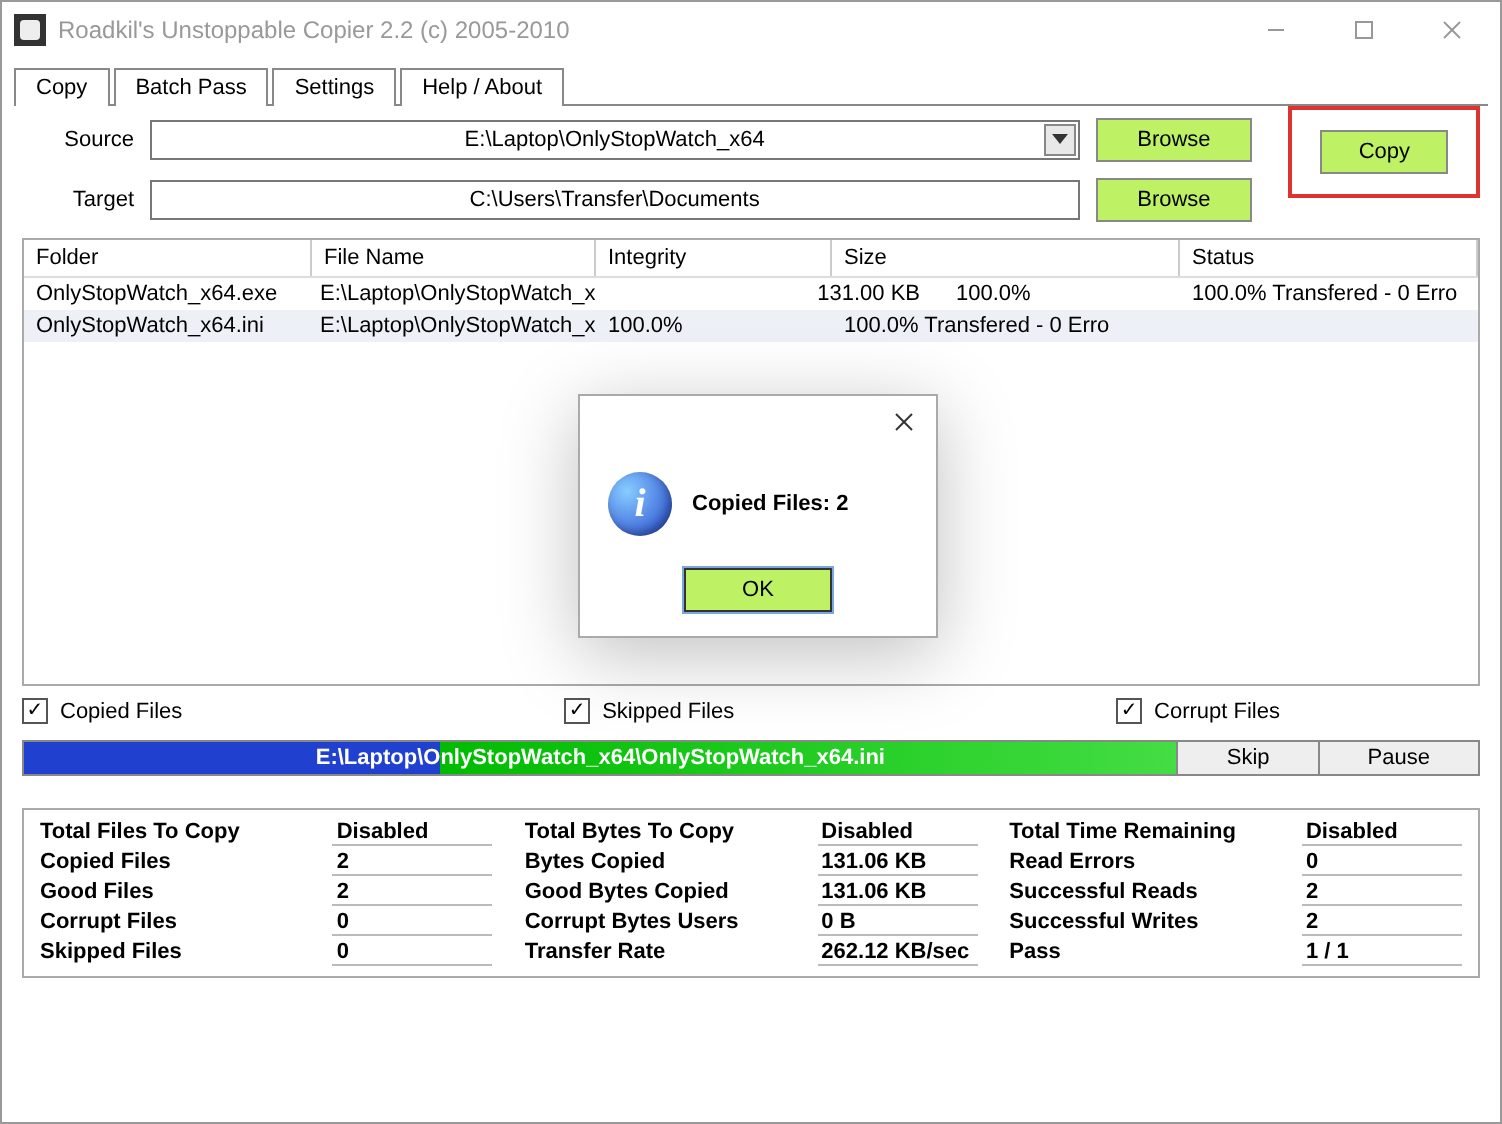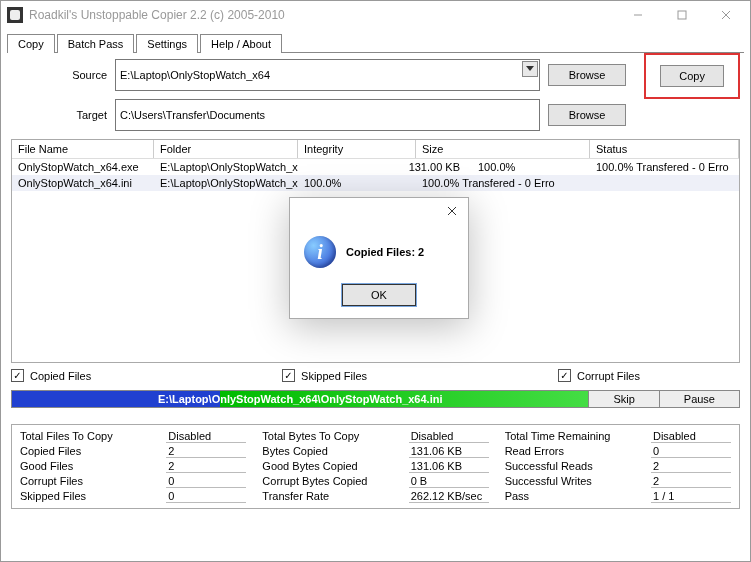--- a/index.html
+++ b/index.html
@@ -14,23 +14,23 @@
 .winbtn svg { width: 10px; height: 10px; }
 
 .tabs { display: flex; padding: 4px 6px 0 6px; }
 .tab { border: 1px solid #888; border-bottom: none; padding: 3px 10px; margin-right: 2px; background: #fff; position: relative; top: 1px; }
 .tab.active { background: #fff; z-index: 2; }
 .tab.active::after { content:""; position:absolute; left:0; right:0; bottom:-1px; height:1px; background:#fff; }
 .tabline { border-top: 1px solid #888; margin: 0 6px; }
 
 .rowform { display: flex; align-items: center; padding: 6px 10px 2px 10px; gap: 8px; }
 .rowform .lbl { width: 56px; text-align: right; }
-.input { flex: 1; border: 1px solid #777; height: 32px; padding: 2px 4px; background: #fff; display:flex; align-items:center; position:relative; }
+.input { flex: 1; border: 1px solid #777; height: 20px; padding: 2px 4px; background: #fff; display:flex; align-items:center; position:relative;justify-content:center; }
 .dropdown-btn { position:absolute; right:1px; top:1px; width:16px; height:16px; border:1px solid #888; background:#e8e8e8; display:flex; align-items:center; justify-content:center; }
-.btn { border: 1px solid #888; background: #e5e5e5; height: 22px; padding: 0 20px; display:flex; align-items:center; justify-content:center; }
+.btn { border: 1px solid #888; background: #bef264; height: 22px; padding: 0 20px; display:flex; align-items:center; justify-content:center; }
 .copy-wrap { border: 2px solid #d33; padding: 10px 14px; margin-left: 8px; }
 .copy-wrap .btn { padding: 0 18px; }
 
 .list { margin: 6px 10px 0 10px; border: 1px solid #aaa; height: 224px; position: relative; background:#fff; }
 .list-header { display:flex; background:#fff; border-bottom:1px solid #ddd; }
 .list-header .col { padding: 3px 6px; border-right:1px solid #ccc; background:#fff; position:relative; }
 .col-file { width: 142px; }
 .col-folder { width: 144px; }
 .col-size { width: 174px; text-align:left; }
 .col-integ { width: 118px; }
@@ -44,35 +44,35 @@
 .chk { display:flex; align-items:center; gap:6px; }
 .chk .box { width:13px; height:13px; border:1px solid #555; display:flex; align-items:center; justify-content:center; font-size:10px; line-height:1; }
 
 .progress-row { display:flex; margin: 2px 10px 6px 10px; border:1px solid #888; height:18px; }
 .progress-bar { flex:1; position:relative; background:#0f766e; overflow:hidden; }
 .progress-bar .blue { position:absolute; left:0; top:0; bottom:0; width:36%; background:#2040d0; }
 .progress-bar .green { position:absolute; left:36%; top:0; bottom:0; right:0; background:linear-gradient(to right,#0b0,#4d4); }
 .progress-bar .txt { position:absolute; inset:0; display:flex; align-items:center; justify-content:center; color:#fff; font-weight:bold; font-size:11px; }
 .progress-row .btn { border:none; border-left:1px solid #888; height:auto; padding:0 24px; background:#eee; }
 
-.stats { border:1px solid #aaa; margin: 16px 10px 10px 10px; padding: 4px 0; display:flex; }
+.stats { border:1px solid #aaa; margin: 16px 10px 10px 10px; padding: 4px 0; display:flex;font-weight:bold; }
 .stats-col { flex:1; }
 .stats-col > div { display:flex; padding:1px 8px; }
 .stats-col .k { flex:1; }
 .stats-col .v { width:80px; border-bottom:1px solid #bbb; padding-left:2px; }
 
 .dialog { position:absolute; left:288px; top:196px; width:180px; background:#fff; border:1px solid #aaa; box-shadow: 0 8px 36px rgba(0,0,0,0.25); }
 .dialog .dbar { height:26px; display:flex; justify-content:flex-end; align-items:center; padding-right:6px; }
 .dialog .dbar .close { width:20px; height:20px; display:flex; align-items:center; justify-content:center; }
 .dialog .dbody { display:flex; align-items:center; gap:10px; padding: 12px 14px 16px 14px; }
 .info-icon { width:32px; height:32px; border-radius:50%; background:radial-gradient(circle at 30% 30%, #8cf, #24c); display:flex; align-items:center; justify-content:center; color:#fff; font-family:Georgia,serif; font-style:italic; font-size:20px; font-weight:bold; box-shadow: inset -2px -2px 4px rgba(0,0,0,0.3); }
 .dialog .dfoot { display:flex; justify-content:center; padding: 0 0 12px 0; }
 .dialog .dfoot .btn { padding: 0 28px; border:1px solid #333; box-shadow: 0 0 0 1px #7aa7e0; }
 
-.form-and-copy { display:flex; padding-right:10px; align-items:flex-start;padding-left:40px; }
+.form-and-copy { display:flex; padding-right:10px; align-items:flex-start; }
 .form-left { flex:1; }
 </style>
 </head>
 <body>
 
 <div class="titlebar">
   <div class="icon"></div>
   <div class="title">Roadkil's Unstoppable Copier 2.2 (c) 2005-2010</div>
   <div class="winbtns">
     <div class="winbtn">
@@ -124,22 +124,22 @@
       <div class="btn">Browse</div>
     </div>
   </div>
   <div class="copy-wrap">
     <div class="btn">Copy</div>
   </div>
 </div>
 
 <div class="list">
   <div class="list-header">
+    <div class="col col-folder">Folder</div>
     <div class="col col-file">File Name</div>
-    <div class="col col-folder">Folder</div>
     <div class="col col-integ">Integrity</div>
     <div class="col col-size">Size</div>
     <div class="col col-status">Status</div>
   </div>
   <div class="list-row">
     <div class="col-file">OnlyStopWatch_x64.exe</div>
     <div class="col-folder">E:\Laptop\OnlyStopWatch_x</div>
     <div class="col-size size-cell">131.00 KB</div>
     <div class="col-integ">100.0%</div>
     <div class="col-status">100.0% Transfered - 0 Erro</div>
@@ -210,21 +210,21 @@
       </div>
       <div>
         <div class="k">Bytes Copied</div>
         <div class="v">131.06 KB</div>
       </div>
       <div>
         <div class="k">Good Bytes Copied</div>
         <div class="v">131.06 KB</div>
       </div>
       <div>
-        <div class="k">Corrupt Bytes Copied</div>
+        <div class="k">Corrupt Bytes Users</div>
         <div class="v">0 B</div>
       </div>
       <div>
         <div class="k">Transfer Rate</div>
         <div class="v">262.12 KB/sec</div>
       </div>
     </div>
   <div class="stats-col" id="sc3">
       <div>
         <div class="k">Total Time Remaining</div>

